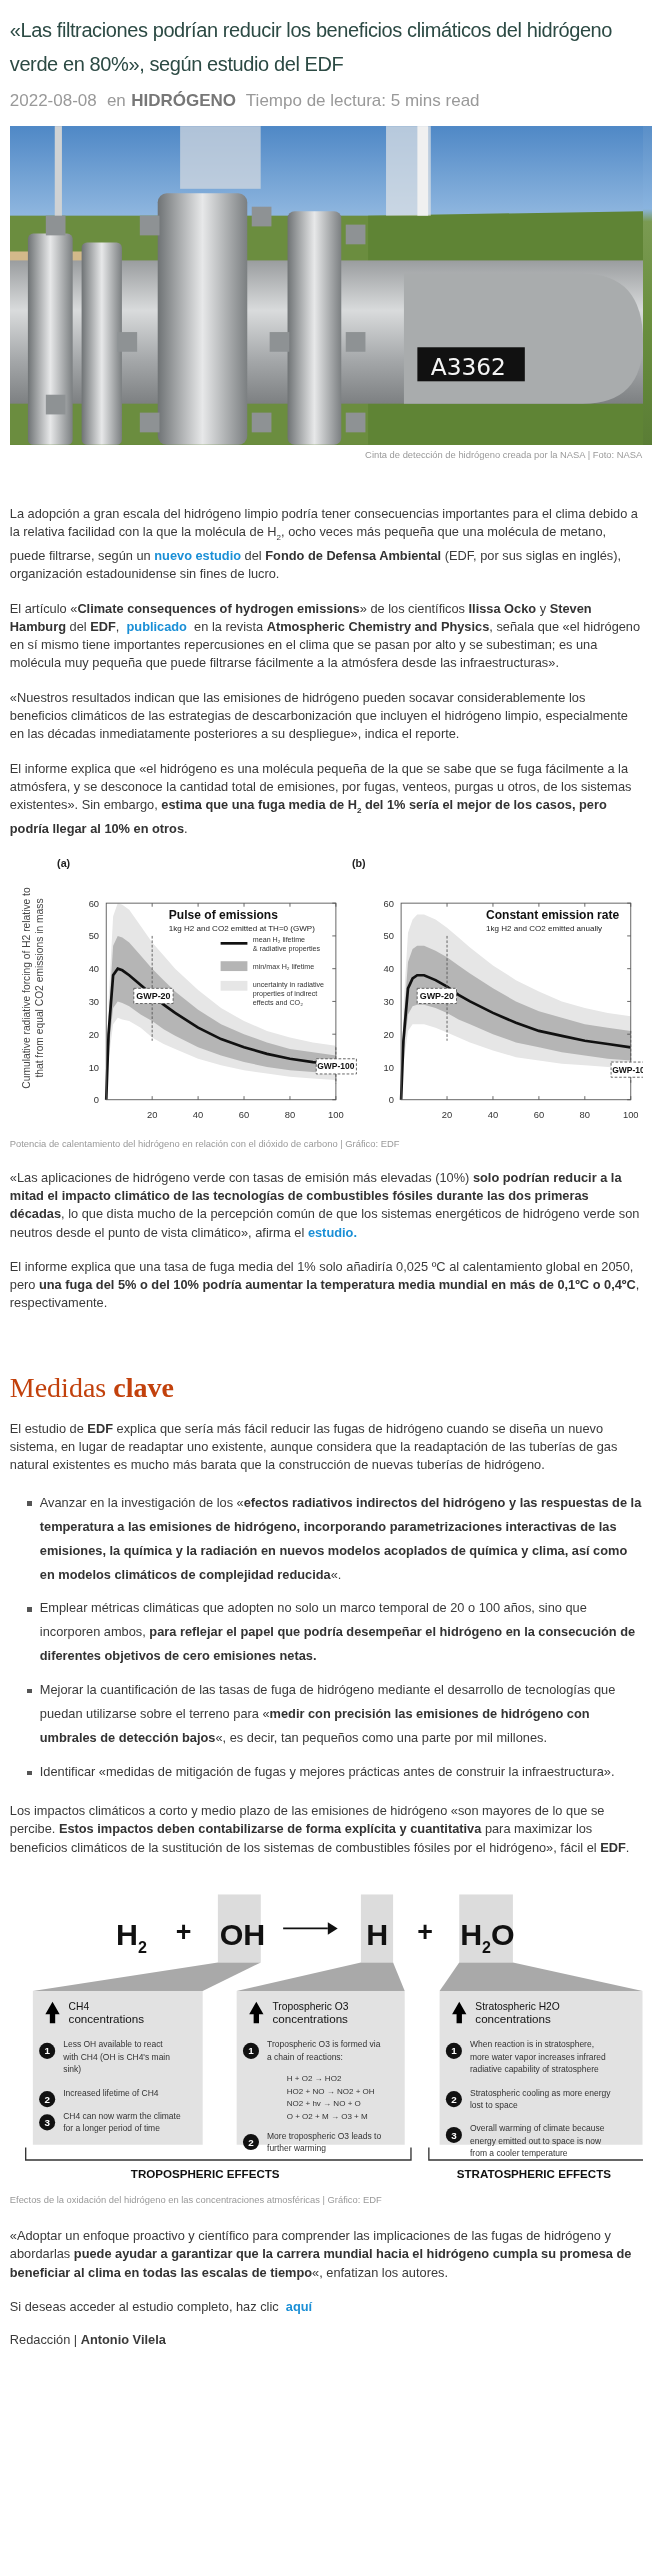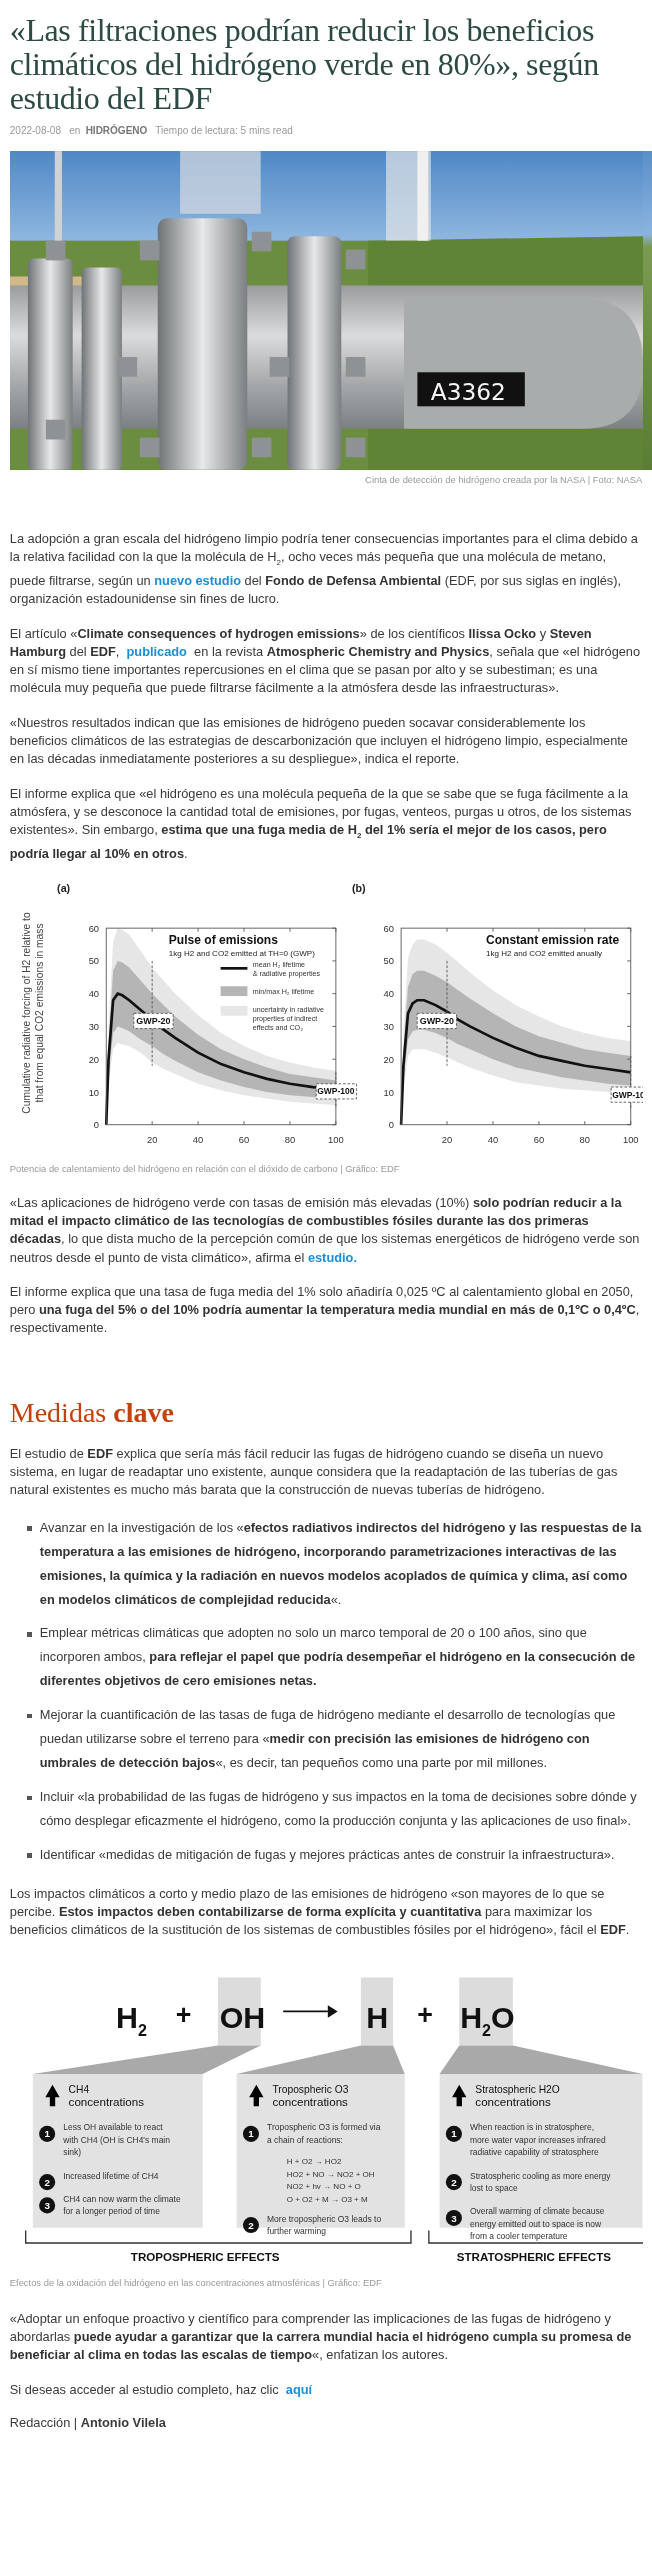--- a/index.html
+++ b/index.html
@@ -1,20 +1,20 @@
 <!DOCTYPE html>
 <html style="font-size:14.3px"><head>
 <meta charset="utf-8">
 <style>
   * { box-sizing: border-box; }
   html, body { margin: 0; padding: 0; background: #ffffff; }
   body { width: 652px; font-family: "Liberation Sans", sans-serif; color: #3a3a3a; }
   .wrap { padding: 0 9.8px 0 9.8px; }
-  h1.title { font-family: Liberation Serif, serif; font-size: 32px; line-height: 34px; color: #2c4a44; margin: 12.5px 0 0 0; font-weight: 400; letter-spacing: -0.4px; }
-  .meta { margin-top: 10.7px; font-size: 10px; color: #999; }
+  h1.title { font-family: Liberation Sans, sans-serif; font-size: 20px; line-height: 34px; color: #2c4a44; margin: 12.5px 0 0 0; font-weight: 400; letter-spacing: -0.4px; }
+  .meta { margin-top: 10.7px; font-size: 17px; color: #999; }
   .meta .cat { font-weight: bold; color: #777; }
   .meta span { margin-right: 5.4px; }
   figure { margin: 0; }
   .hero { margin-top: 15px; width: 647px; height: 319px; position: relative; overflow: hidden; background: linear-gradient(180deg,#5a8fc8 0%,#8ab4df 26%,#7a9a52 30%,#6a8f3e 60%,#5a7d35 100%); }
   .caption { font-size: 9.4px; color: #999; margin-top: 3.6px; }
   .caption.right { text-align: right; }
   p { font-size: 12.8px; line-height: 18.3px; margin: 0 0 16px 0; color: #3a3a3a; }
   p b, li b { color: #333; }
   a.lnk { color: #1a8fd6; font-weight: bold; text-decoration: none; margin: 0 3.6px; }
   sub { font-size: 8px; }
@@ -219,21 +219,20 @@
 
   <h2 class="section"><span>Medidas</span> <b>clave</b></h2>
 
   <p><span>El estudio de</span> <b>EDF</b> <span>explica que sería más fácil reducir las fugas de hidrógeno cuando se diseña un nuevo sistema, en lugar de readaptar uno existente, aunque considera que la readaptación de las tuberías de gas natural existentes es mucho más barata que la construcción de nuevas tuberías de hidrógeno.</span></p>
 
 
   <ul class="measures">
     <li><span>Avanzar en la investigación de los «</span><b>efectos radiativos indirectos del hidrógeno y las respuestas de la temperatura a las emisiones de hidrógeno, incorporando parametrizaciones interactivas de las emisiones, la química y la radiación en nuevos modelos acoplados de química y clima, así como en modelos climáticos de complejidad reducida</b><span>«.</span></li>
     <li><span>Emplear métricas climáticas que adopten no solo un marco temporal de 20 o 100 años, sino que incorporen ambos,</span> <b>para reflejar el papel que podría desempeñar el hidrógeno en la consecución de diferentes objetivos de cero emisiones netas.</b><span></span></li>
     <li><span>Mejorar la cuantificación de las tasas de fuga de hidrógeno mediante el desarrollo de tecnologías que puedan utilizarse sobre el terreno para «</span><b>medir con precisión las emisiones de hidrógeno con umbrales de detección bajos</b><span>«, es decir, tan pequeños como una parte por mil millones.</span></li>
-    <li><span>Incluir «la probabilidad de las fugas de hidrógeno y sus impactos en la toma de decisiones sobre dónde y cómo desplegar eficazmente el hidrógeno, como la producción conjunta y las aplicaciones de uso final».</span></li>
     <li><span>Identificar «medidas de mitigación de fugas y mejores prácticas antes de construir la infraestructura».</span></li>
   </ul>
 
   <p><span>Los impactos climáticos a corto y medio plazo de las emisiones de hidrógeno «son mayores de lo que se percibe.</span> <b>Estos impactos deben contabilizarse de forma explícita y cuantitativa</b> <span>para maximizar los beneficios climáticos de la sustitución de los sistemas de combustibles fósiles por el hidrógeno», fácil el</span> <b>EDF</b><span>.</span></p>
 
   <figure>
     <div class="diagram">
       <svg width="633" height="295" viewBox="0 0 707 330" font-family="Liberation Sans, sans-serif">
 
         <rect x="232" y="24" width="48" height="76" fill="#dcdcdc"></rect>

